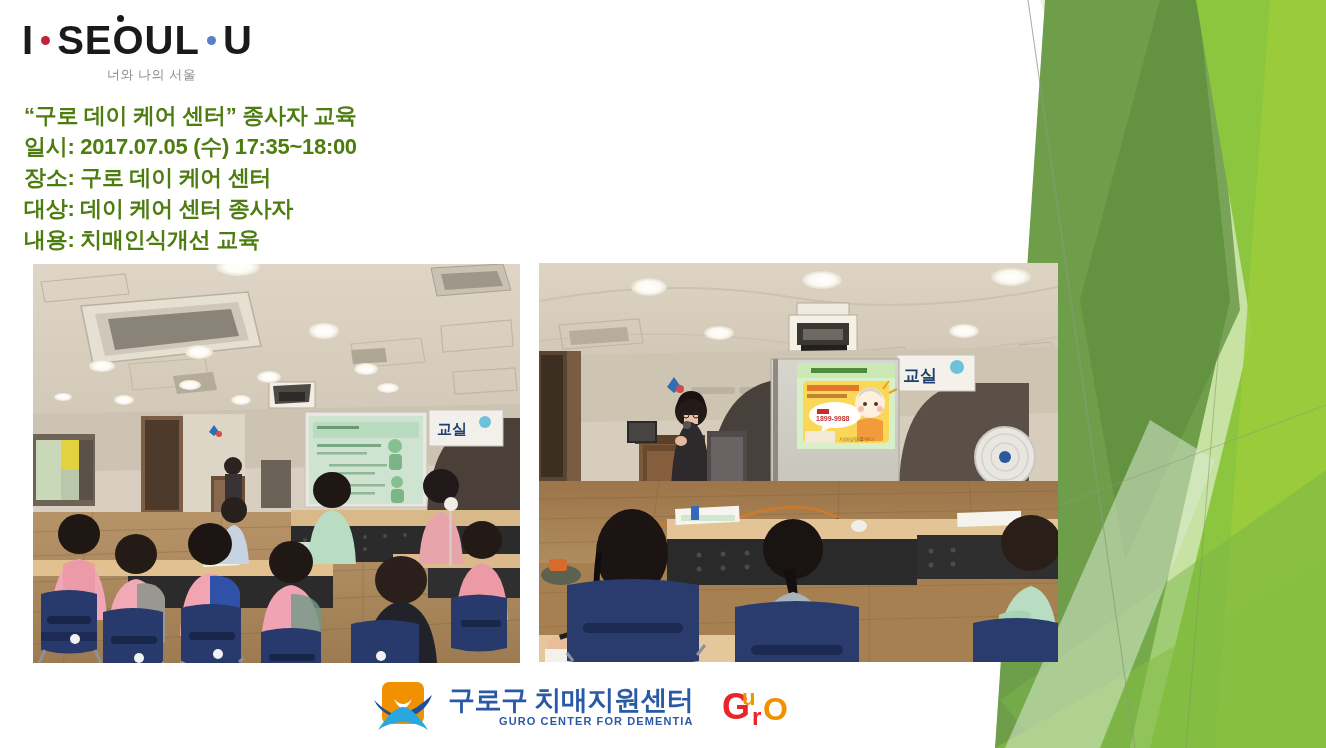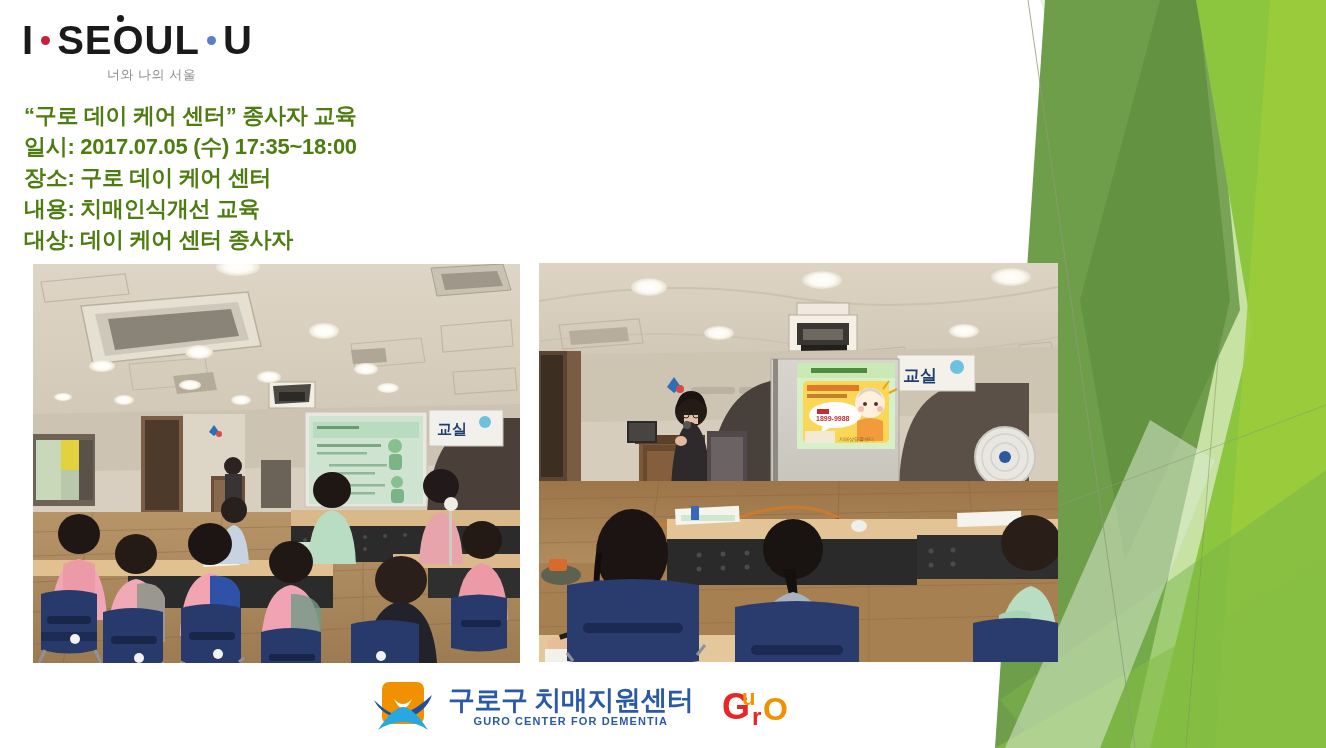--- a/index.html
+++ b/index.html
@@ -107,21 +107,21 @@
     left: 372px;
     top: 680px;
     display: flex;
     align-items: center;
     gap: 12px;
   }
   .guro-mark { width: 62px; height: 52px; }
   .guro-text-block {
     display: flex;
     flex-direction: column;
-    align-items: center;
+    align-items: flex-end;
     margin-left: 2px;
   }
   .guro-kr {
     font-size: 27px;
     font-weight: bold;
     color: #2a59a6;
     letter-spacing: -0.5px;
     line-height: 30px;
   }
   .guro-en {
@@ -179,22 +179,22 @@
       <span class="logo-dot-blue"></span>
       <span>U</span>
     </div>
     <div class="logo-sub">너와 나의 서울</div>
   </div>
 
   <div class="title-block">
     <span class="title-line">“구로 데이 케어 센터” 종사자 교육</span>
     <span class="title-line">일시: 2017.07.05 (수) 17:35~18:00</span>
     <span class="title-line">장소: 구로 데이 케어 센터</span>
+    <span class="title-line">대상: 데이 케어 센터 종사자</span>
     <span class="title-line">내용: 치매인식개선 교육</span>
-    <span class="title-line">대상: 데이 케어 센터 종사자</span>
   </div>
 
   <div class="photo photo-left">
     <svg viewBox="0 0 487 399" preserveAspectRatio="none">
       <defs>
         <radialGradient id="lamp" cx="50%" cy="50%" r="50%">
           <stop offset="0%" stop-color="#ffffff"></stop>
           <stop offset="60%" stop-color="#fdfbf4"></stop>
           <stop offset="100%" stop-color="#e8e2d4"></stop>
         </radialGradient>

